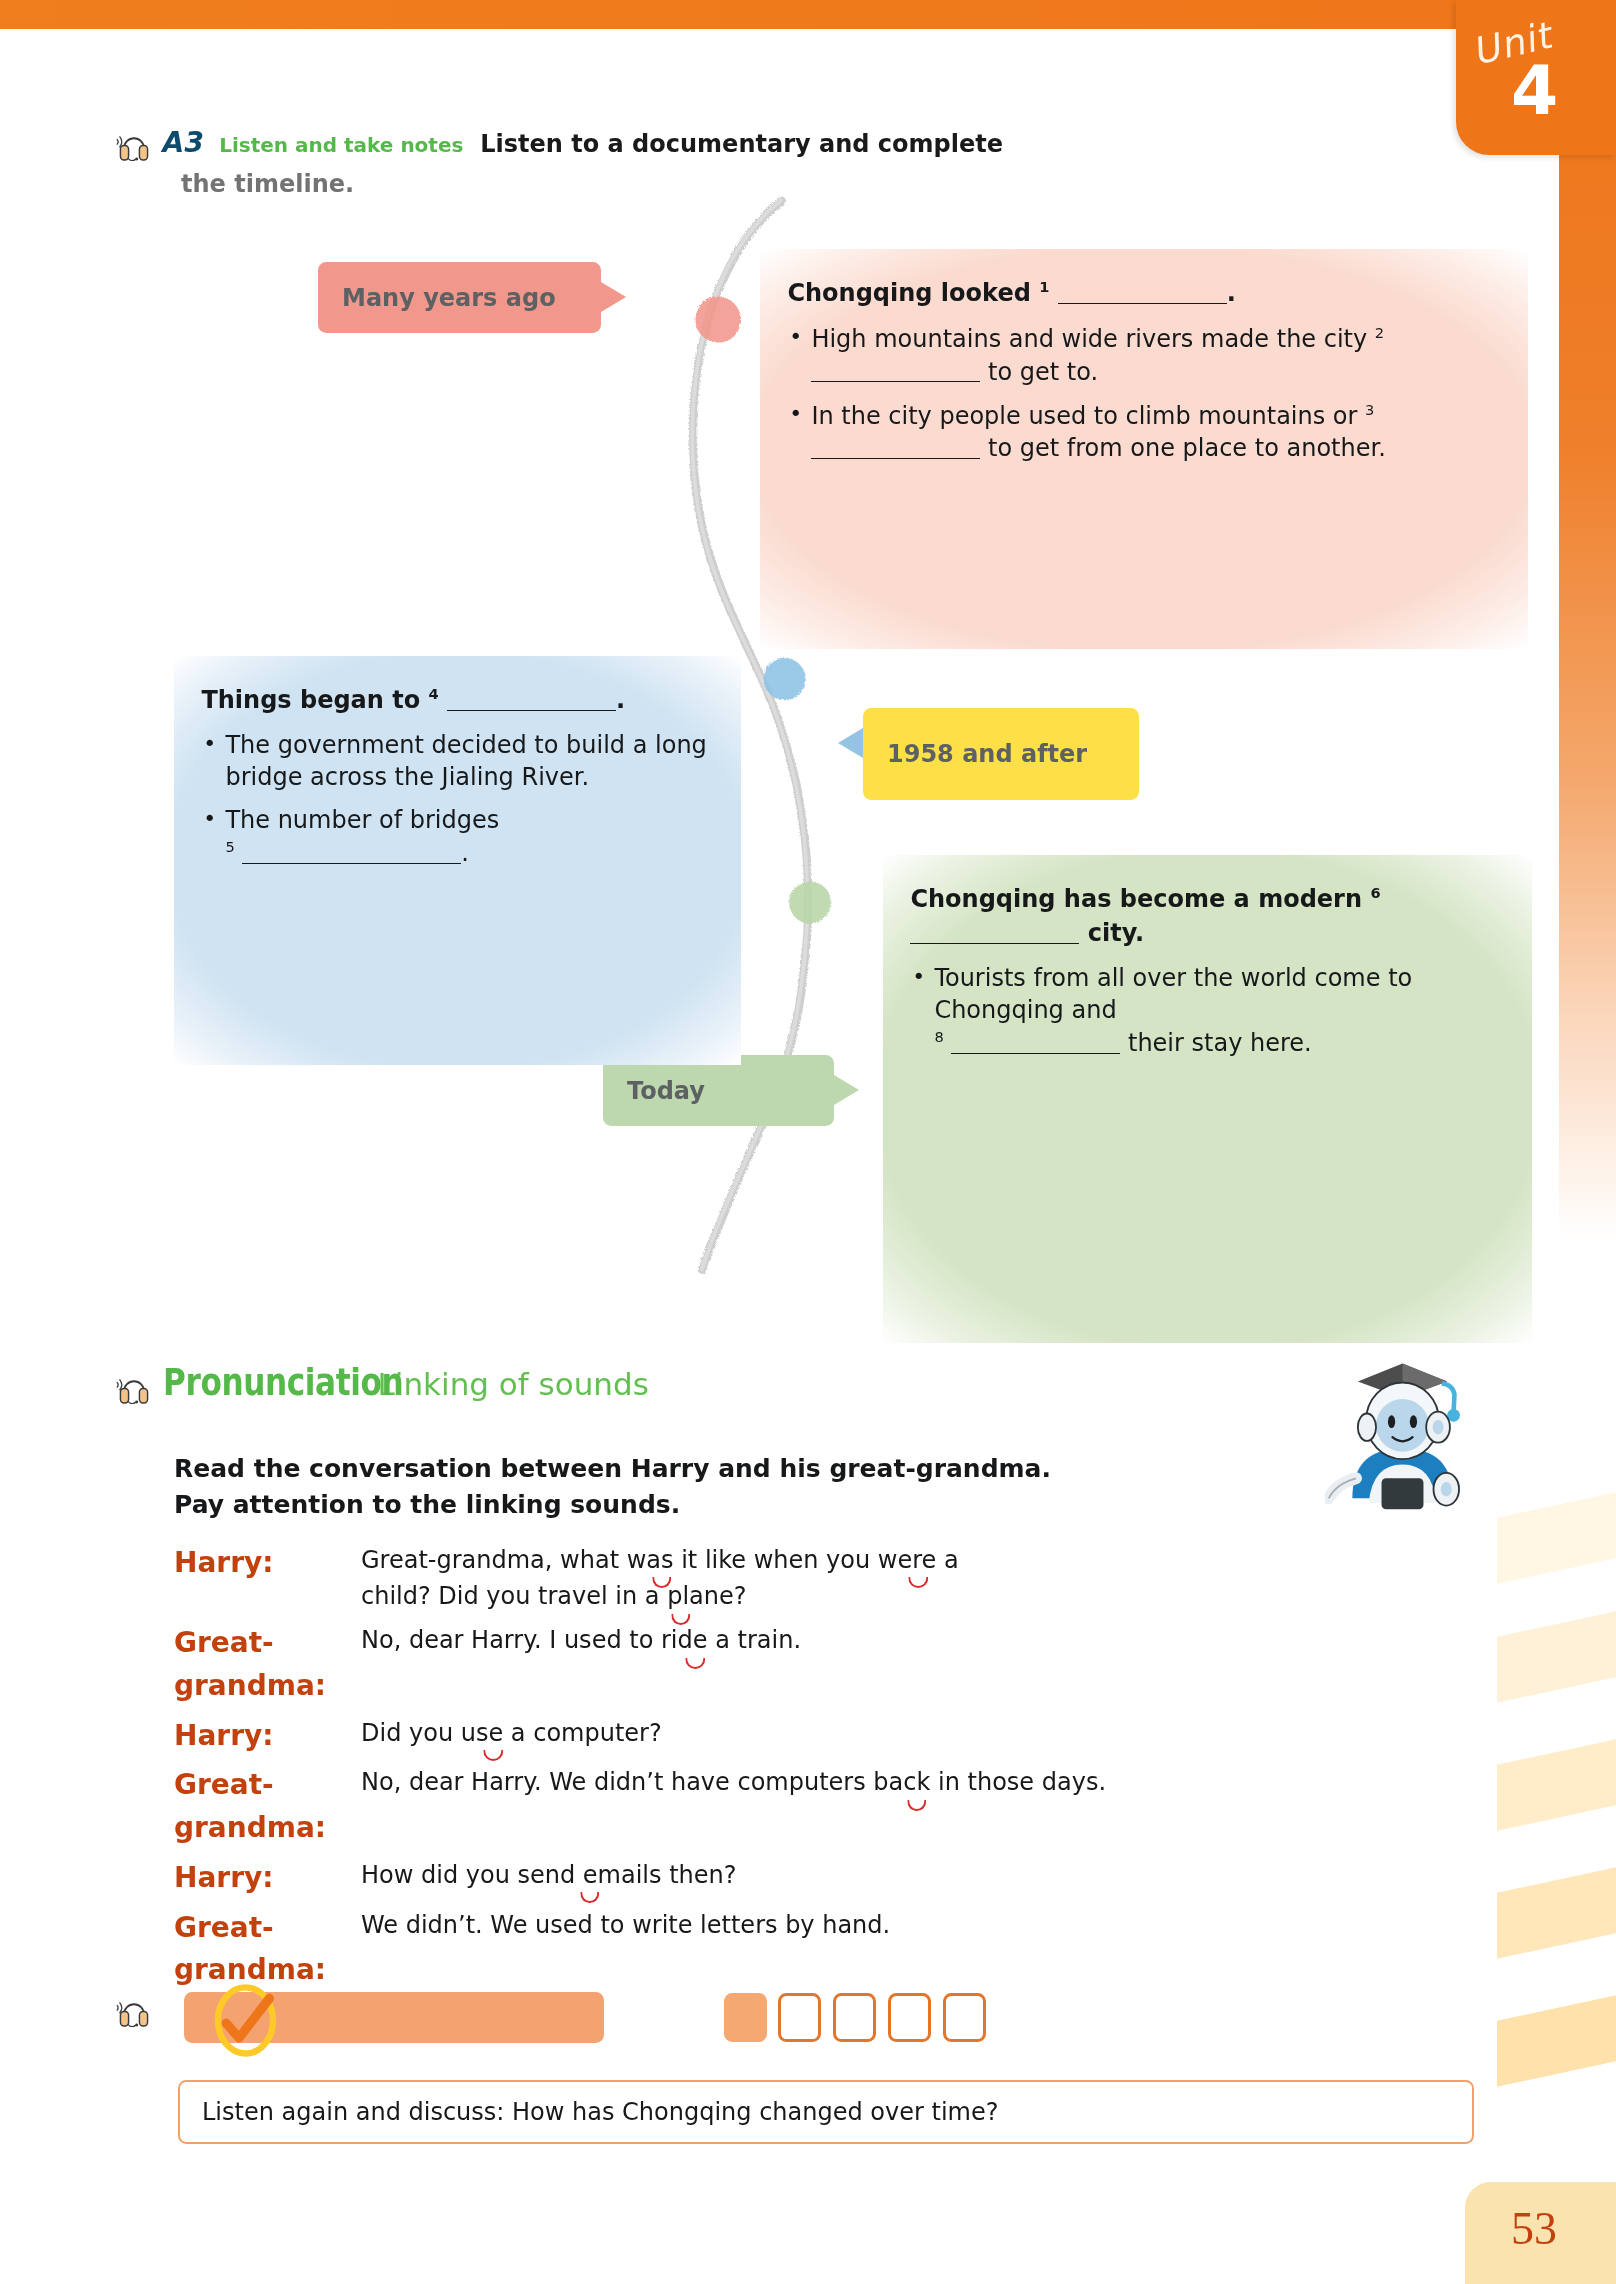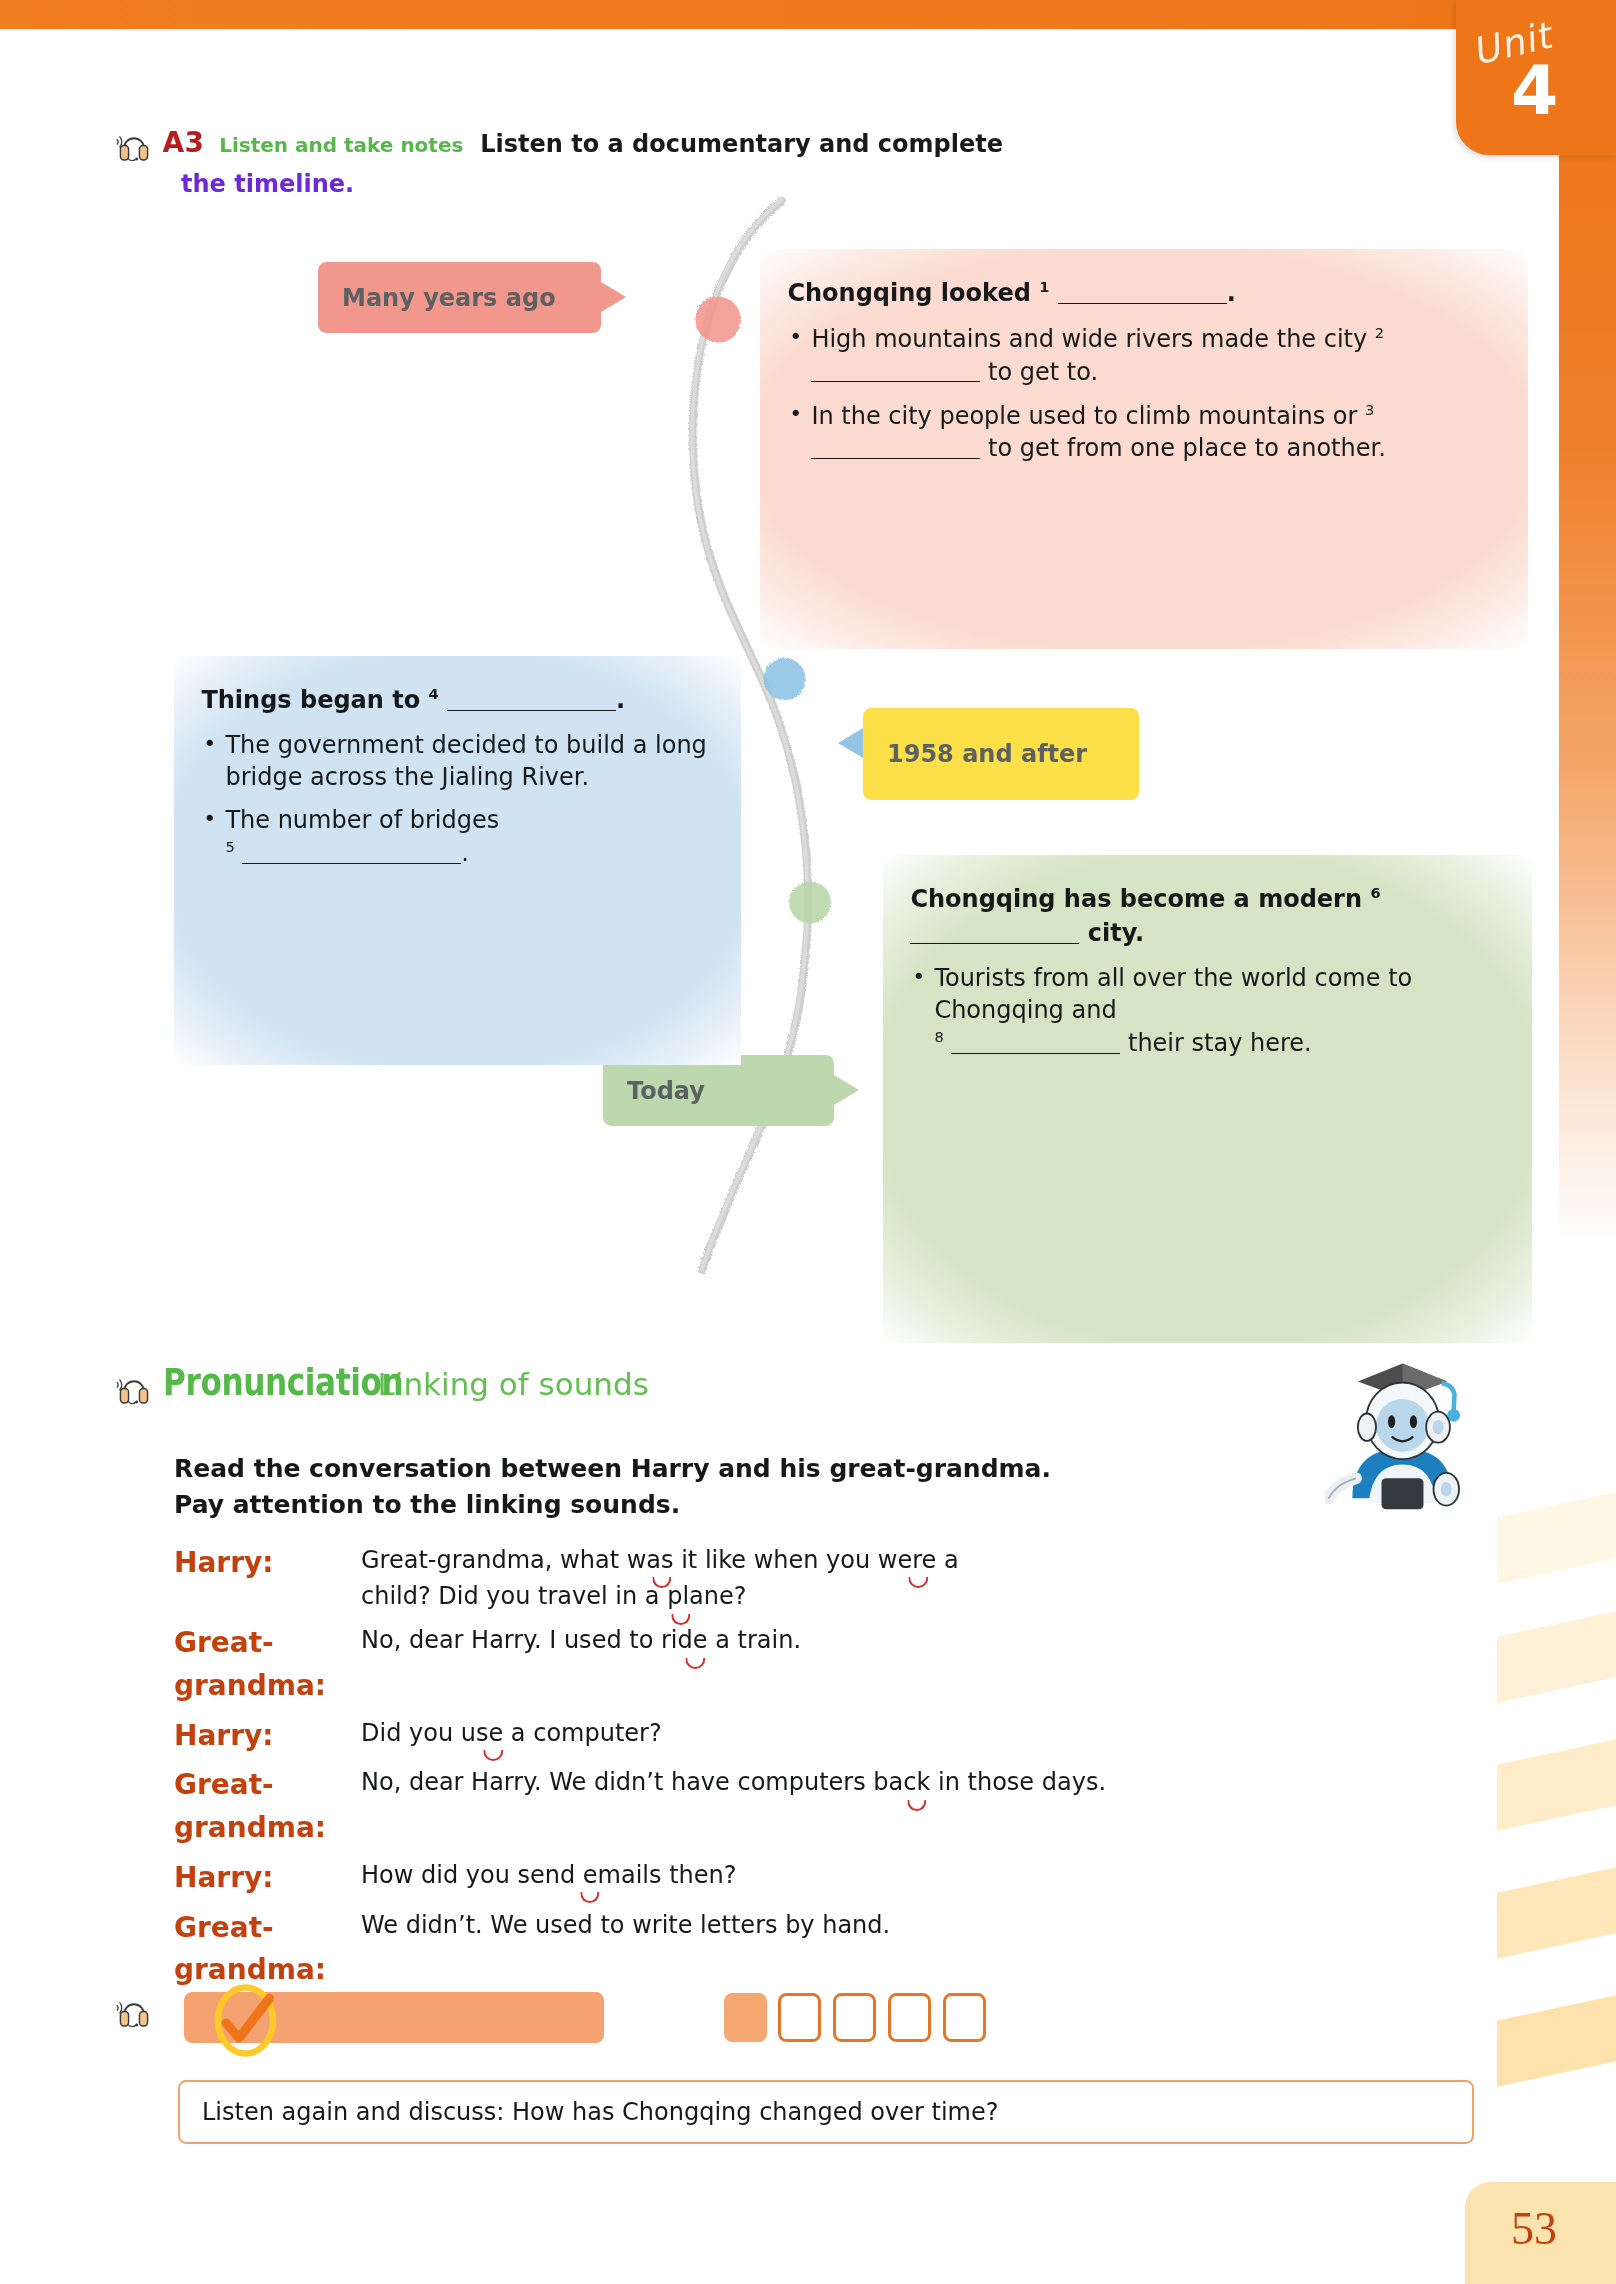--- a/index.html
+++ b/index.html
@@ -40,33 +40,34 @@
   }
   .stripe{
     position:absolute;right:-18.3px;width:174px;height:66px;
     background:#ffe2ab;transform:skewY(-12deg);
   }
 
   
   #a3-block{position:absolute;left:115px;top:126px;width:1279px;}
   .headset-icon{display:inline-block;vertical-align:-9.1px;margin-right:5.5px;}
   #a3-label{
-    color:#b91c1c;font-size:28px;font-weight:700;letter-spacing:0.2px;
-    font-family:"DejaVu Sans",sans-serif;
+    color:#0c4a6e;font-size:28px;font-weight:700;letter-spacing:0.2px;
+    font-family:"DejaVu Sans",sans-serif;
+    font-style:italic;
   }
   #a3-title{
     color:#55b949;font-size:20px;font-weight:700;margin-left:11px;
     font-family:"DejaVu Sans",sans-serif;
   }
   #a3-instruction{
     color:#1a1a1a;font-size:24px;font-weight:700;margin-left:12.8px;
     font-family:"DejaVu Sans",sans-serif;
   }
   #a3-instruction-2{
-    display:block;color:#6d28d9;font-size:24px;font-weight:700;
+    display:block;color:#737373;font-size:24px;font-weight:700;
     margin-left:66px;margin-top:5.5px;
     font-family:"DejaVu Sans",sans-serif;
   }
 
   
   #timeline-svg{position:absolute;left:585px;top:192px;}
 
   .tl-bubble{
     position:absolute;
     color:#5d6163;font-size:24px;font-weight:700;

